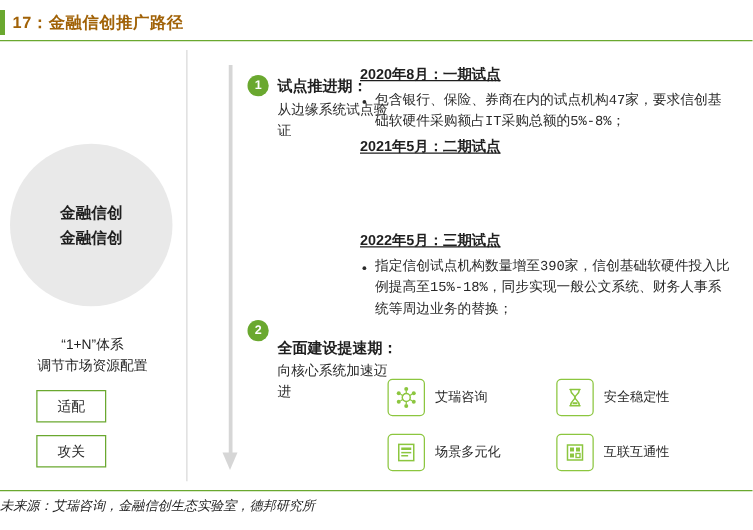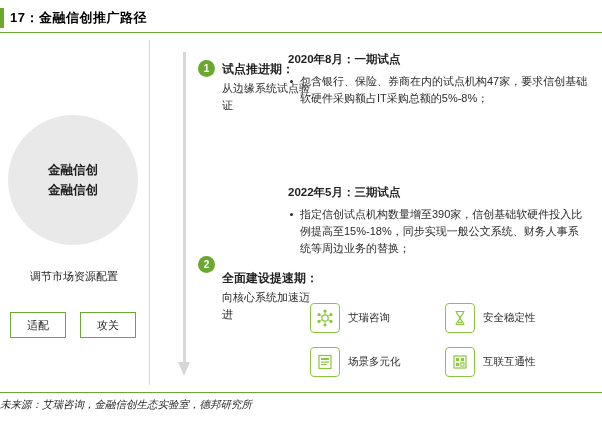--- a/index.html
+++ b/index.html
@@ -36,21 +36,21 @@
     width: 4px;
     height: 20px;
     background: #6aa82f;
   }
   .header-title {
     position: absolute;
     left: 10px;
     top: 1px;
     font-size: 13px;
     font-weight: bold;
-    color: #000000;
+    color: #a16207;
     letter-spacing: 0.5px;
     white-space: nowrap;
   }
   .header-rule {
     position: absolute;
     left: 0;
     top: 24px;
     width: 602px;
     height: 1px;
     background: #6aa82f;
@@ -114,20 +114,21 @@
     width: 56px;
     height: 26px;
     border: 1px solid #6aa82f;
     box-sizing: border-box;
     display: flex;
     align-items: center;
     justify-content: center;
     font-size: 11px;
     color: #1f1f1f;
     background: #ffffff;
+    margin-left: 19px;
   }
 
   
   .timeline {
     position: absolute;
     left: 178px;
     top: 52px;
     width: 14px;
     height: 330px;
   }
@@ -192,27 +193,29 @@
   .phase {
     position: absolute;
     left: 288px;
     width: 300px;
   }
   .phase-title {
     font-size: 11.5px;
     font-weight: bold;
     color: #1f1f1f;
     margin-bottom: 6px;
+    text-decoration: underline;
   }
   .phase-item {
     position: relative;
     padding-left: 12px;
     font-size: 11px;
     color: #2a2a2a;
     line-height: 17px;
+    font-family: Liberation Mono, monospace;
   }
   .phase-item::before {
     content: "";
     position: absolute;
     left: 2px;
     top: 7px;
     width: 3px;
     height: 3px;
     border-radius: 2px;
     background: #2a2a2a;
@@ -284,20 +287,21 @@
 
   <div class="left-panel">
     <div class="left-divider"></div>
 
     <div class="lab-circle">
       <span>金融信创</span>
       <span>金融信创</span>
     </div>
 
     <div class="left-sub">
+      <div>“1+N”体系</div>
       <div>调节市场资源配置</div>
     </div>
 
     <div class="chip-grid">
       <div class="chip">适配</div>
       <div class="chip">攻关</div>
     </div>
   </div>
 
   <div class="timeline">
@@ -316,20 +320,21 @@
     <div class="stage-title" style="top:14px;">全面建设提速期：</div>
     <div class="stage-desc" style="top:33px;">向核心系统加速迈进</div>
   </div>
 
   <div class="phase" style="top:52px;">
     <div class="phase-title">2020年8月：一期试点</div>
     <div class="phase-item">包含银行、保险、券商在内的试点机构47家，要求信创基础软硬件采购额占IT采购总额的5%-8%；</div>
   </div>
 
   <div class="phase" style="top:110px;">
+    <div class="phase-title">2021年5月：二期试点</div>
   </div>
 
   <div class="phase" style="top:185px;">
     <div class="phase-title">2022年5月：三期试点</div>
     <div class="phase-item">指定信创试点机构数量增至390家，信创基础软硬件投入比例提高至15%-18%，同步实现一般公文系统、财务人事系统等周边业务的替换；</div>
   </div>
 
   <div class="benefits">
 
     <div class="benefit">

